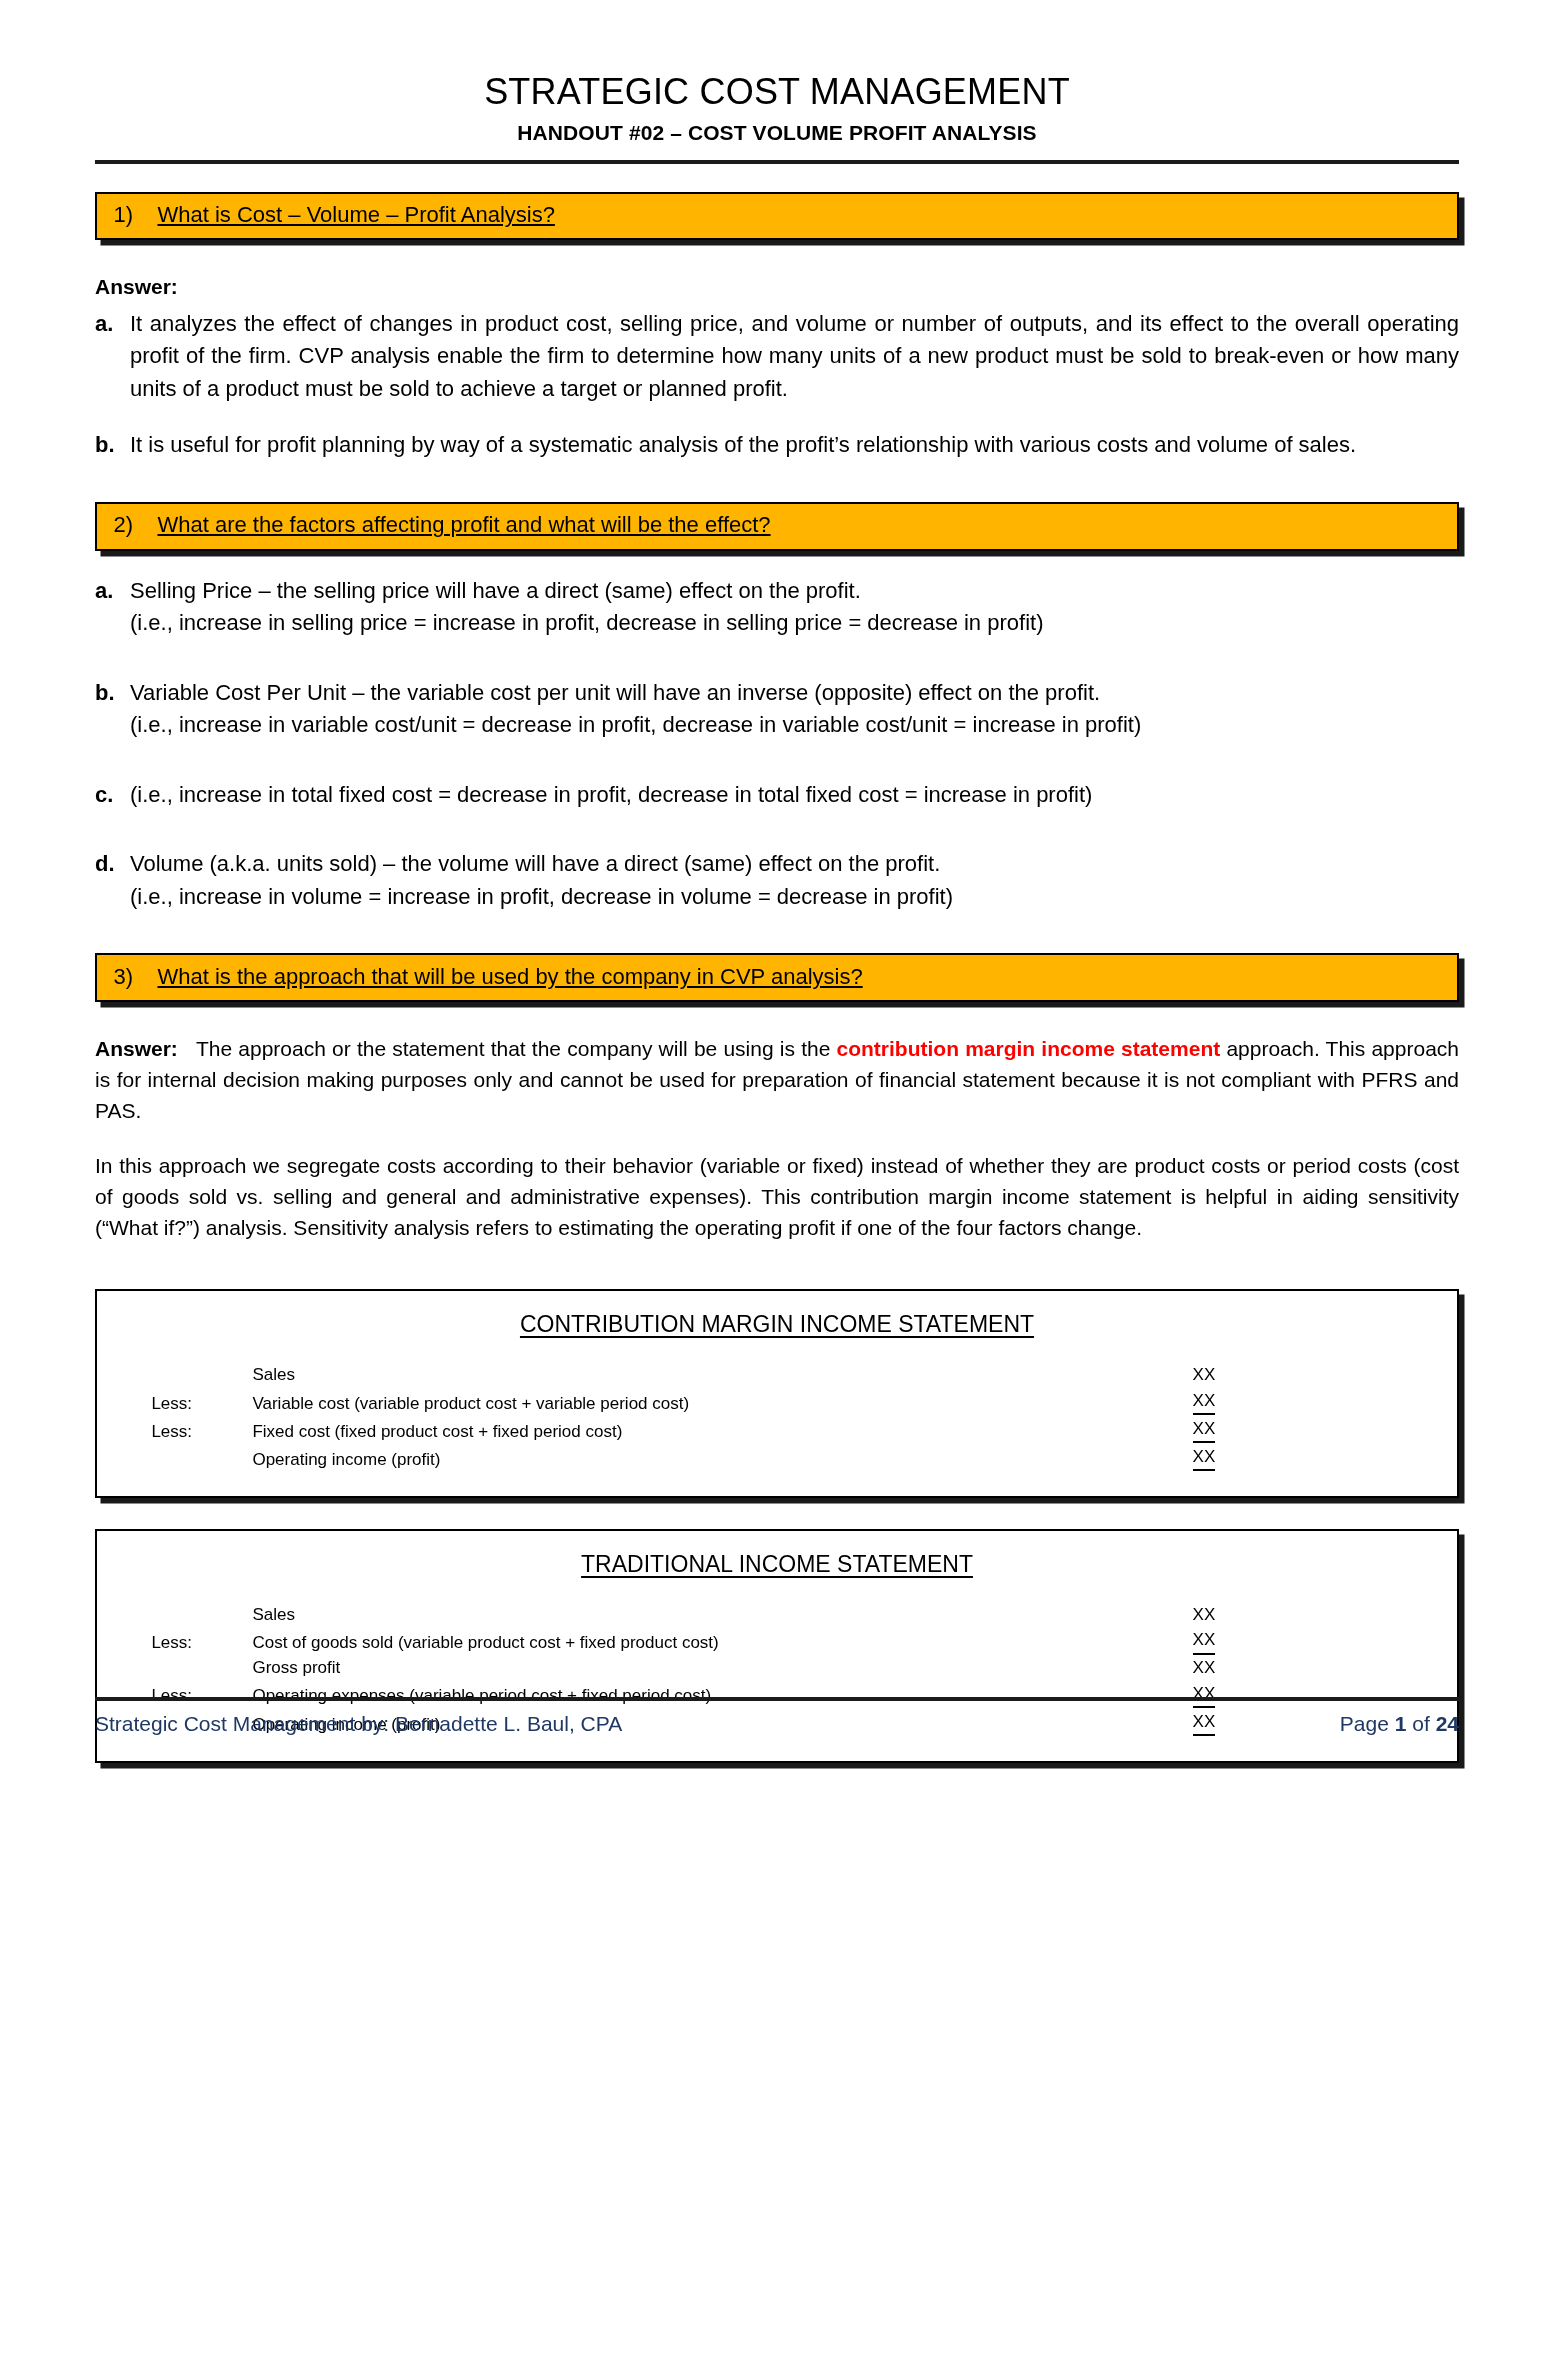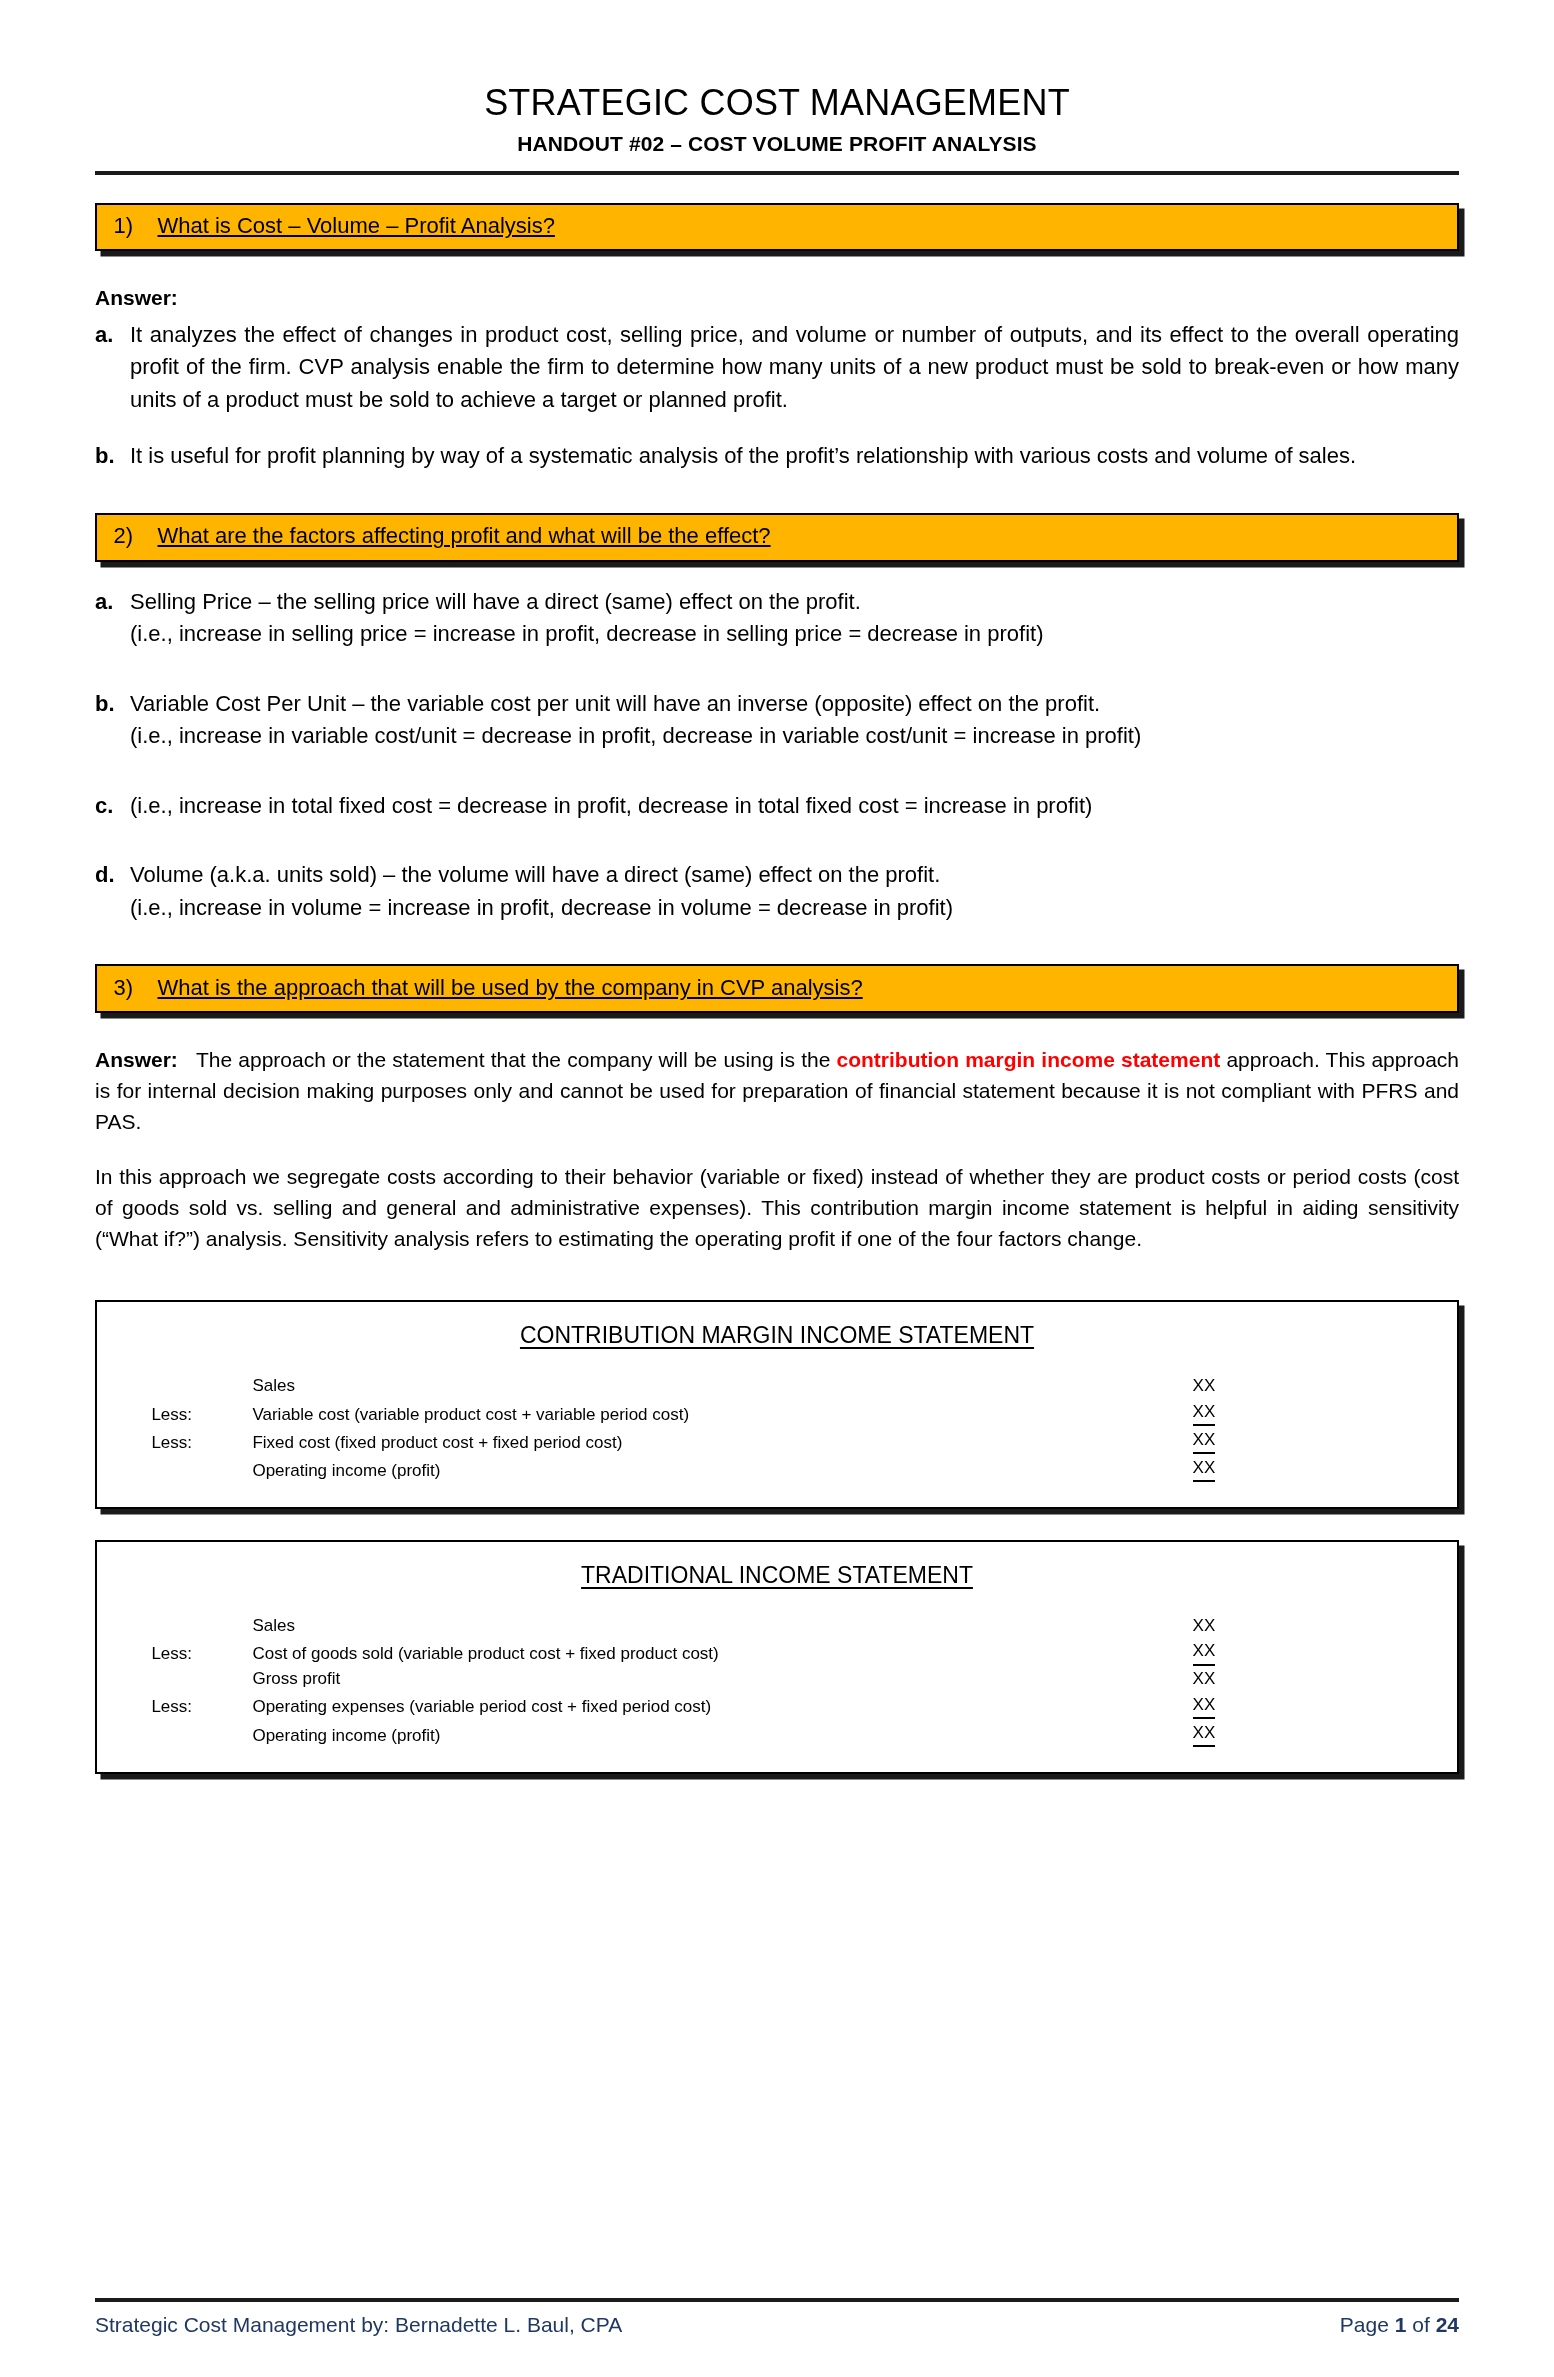--- a/index.html
+++ b/index.html
@@ -8,25 +8,25 @@
     padding: 0;
     background: #ffffff;
   }
   body {
     font-family: "Liberation Sans", sans-serif;
     color: #000000;
   }
   .page {
     position: relative;
     width: 1554px;
-    height: 2377px;
+    height: 1776px;
     margin: 0 auto;
     background: #ffffff;
     box-sizing: border-box;
-    padding: 15px 95px;
+    padding: 4px 95px;
     overflow: hidden;
   }
 
   
   .doc-header {
     padding-top: 68px;
     text-align: center;
   }
   .doc-title {
     font-size: 36px;

